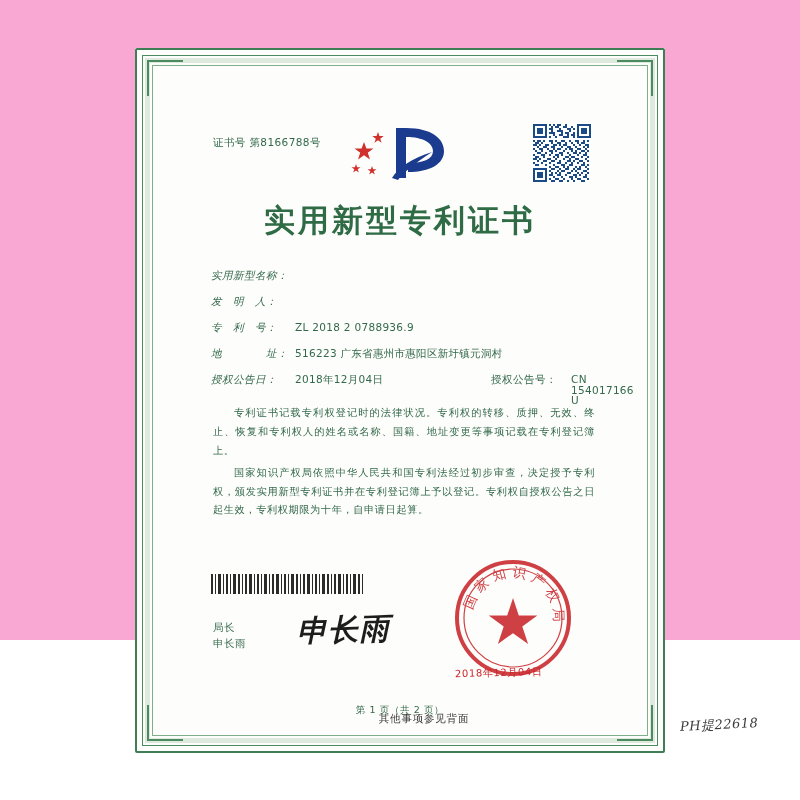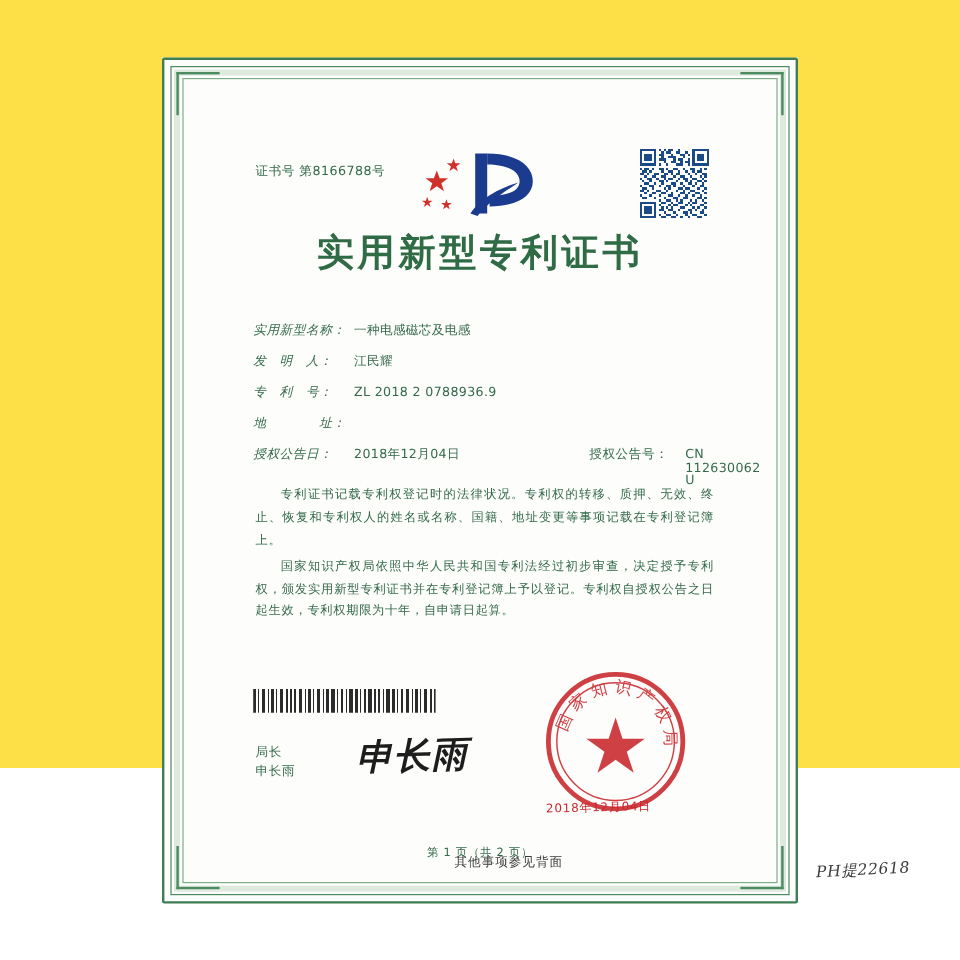--- a/index.html
+++ b/index.html
@@ -11,21 +11,21 @@
     width: 800px;
     height: 800px;
     overflow: hidden;
     font-family: "DejaVu Sans", sans-serif;
     color: #2f6b45;
   }
   .page {
     position: relative;
     width: 800px;
     height: 640px;
-    background: #fde047;
+    background: #f9a8d4;
   }
   
   .cert {
     position: absolute;
     left: 135px;
     top: 48px;
     width: 530px;
     height: 705px;
     background: #fdfdfb;
   }
@@ -98,21 +98,21 @@
     display: flex;
     justify-content: center;
     align-items: center;
   }
 
   
   .title {
     position: absolute;
     left: 0;
     right: 0;
-    top: 116px;
+    top: 126px;
     text-align: center;
     font-family: "DejaVu Sans", sans-serif;
     font-size: 31px;
     font-weight: bold;
     letter-spacing: 3px;
     color: #2f6b45;
   }
 
   
   .fields {
@@ -492,38 +492,37 @@
             <path d="M52 56 C58 46 72 36 92 30 C74 42 64 50 58 58 Z" fill="#1b3b8f"></path>
           </g>
         </svg>
       </div>
 
       <div class="title">实用新型专利证书</div>
 
       <div class="fields">
         <div class="field-row">
           <div class="field-label">实用新型名称：</div>
-          <div class="field-value">一种电感磁芯及电感</div>
         </div>
         <div class="field-row">
           <div class="field-label">发　明　人：</div>
-          <div class="field-value">江民耀</div>
         </div>
         <div class="field-row">
           <div class="field-label">专　利　号：</div>
           <div class="field-value">ZL 2018 2 0788936.9</div>
         </div>
         <div class="field-row">
           <div class="field-label">地　　　　址：</div>
+          <div class="field-value">516223 广东省惠州市惠阳区新圩镇元洞村</div>
         </div>
         <div class="field-row two">
           <div class="field-label">授权公告日：</div>
           <div class="field-value">2018年12月04日</div>
           <div class="field-label2">授权公告号：</div>
-          <div class="field-value2">CN 112630062 U</div>
+          <div class="field-value2">CN 154017166 U</div>
         </div>
       </div>
 
       <div class="paras">
         <p>专利证书记载专利权登记时的法律状况。专利权的转移、质押、无效、终止、恢复和专利权人的姓名或名称、国籍、地址变更等事项记载在专利登记簿上。</p>
         <p>国家知识产权局依照中华人民共和国专利法经过初步审查，决定授予专利权，颁发实用新型专利证书并在专利登记簿上予以登记。专利权自授权公告之日起生效，专利权期限为十年，自申请日起算。</p>
       </div>
 
       <div class="barcode">
         <svg width="152" height="20" viewBox="0 0 152 20" shape-rendering="crispEdges">

